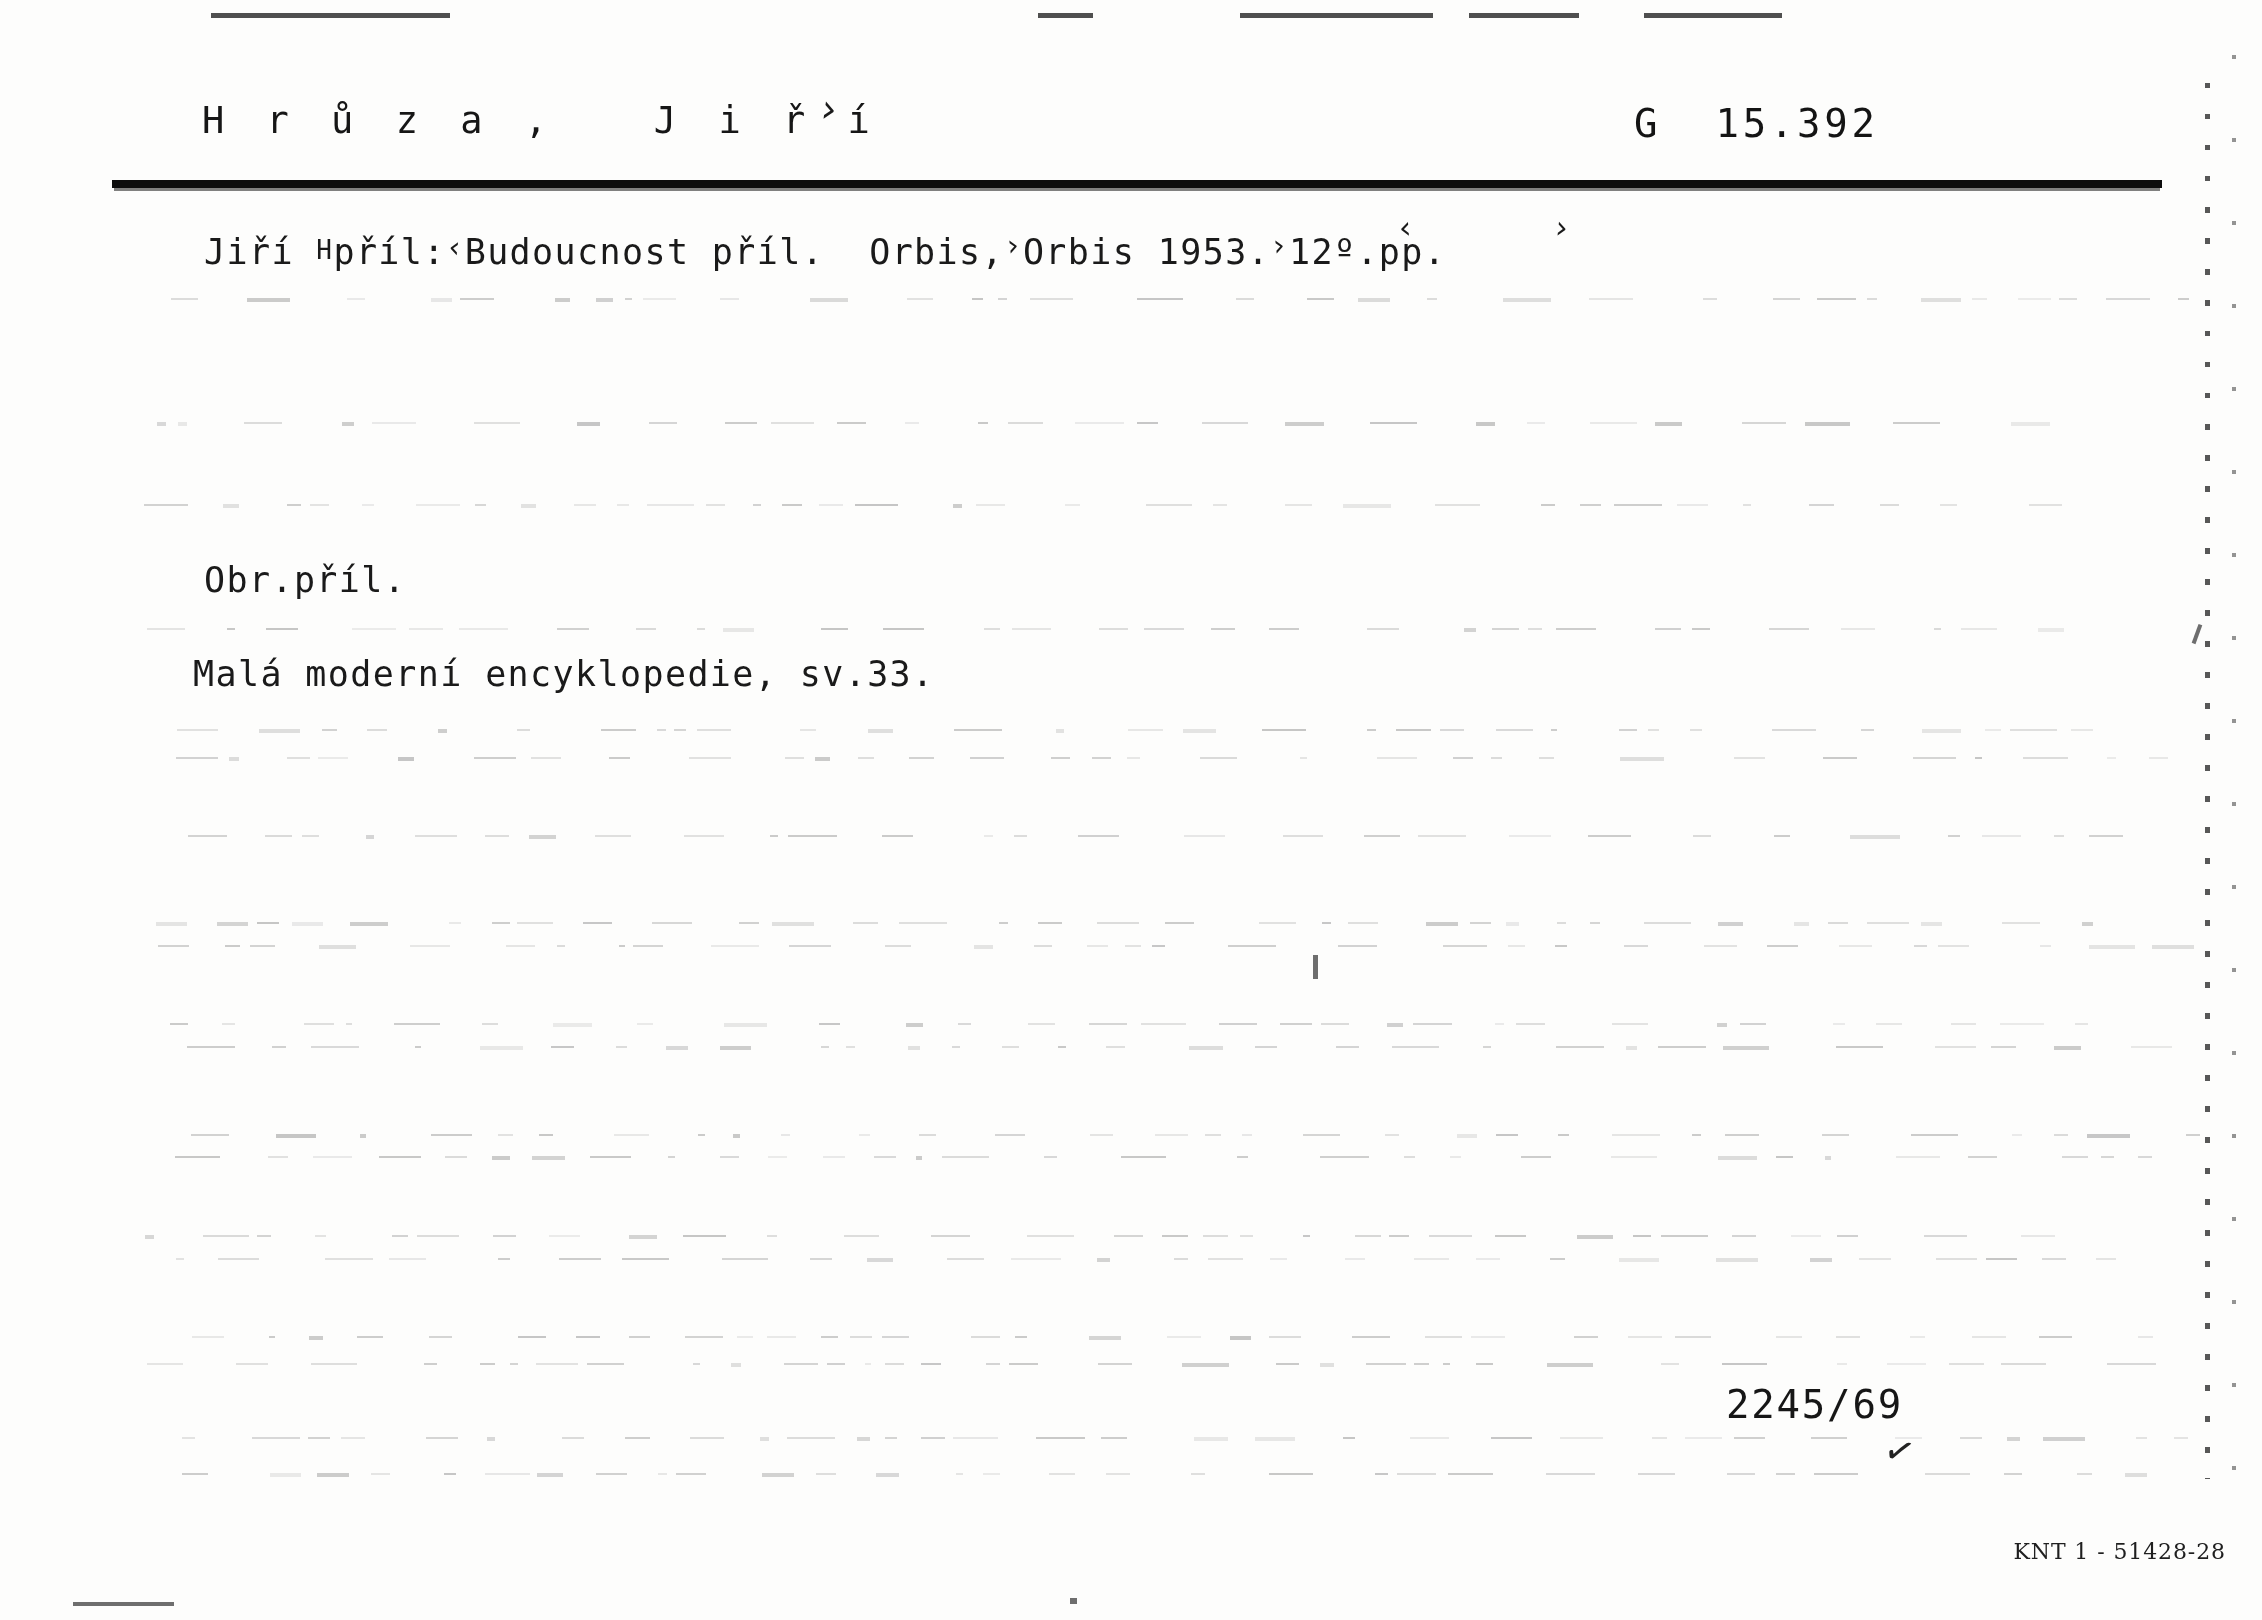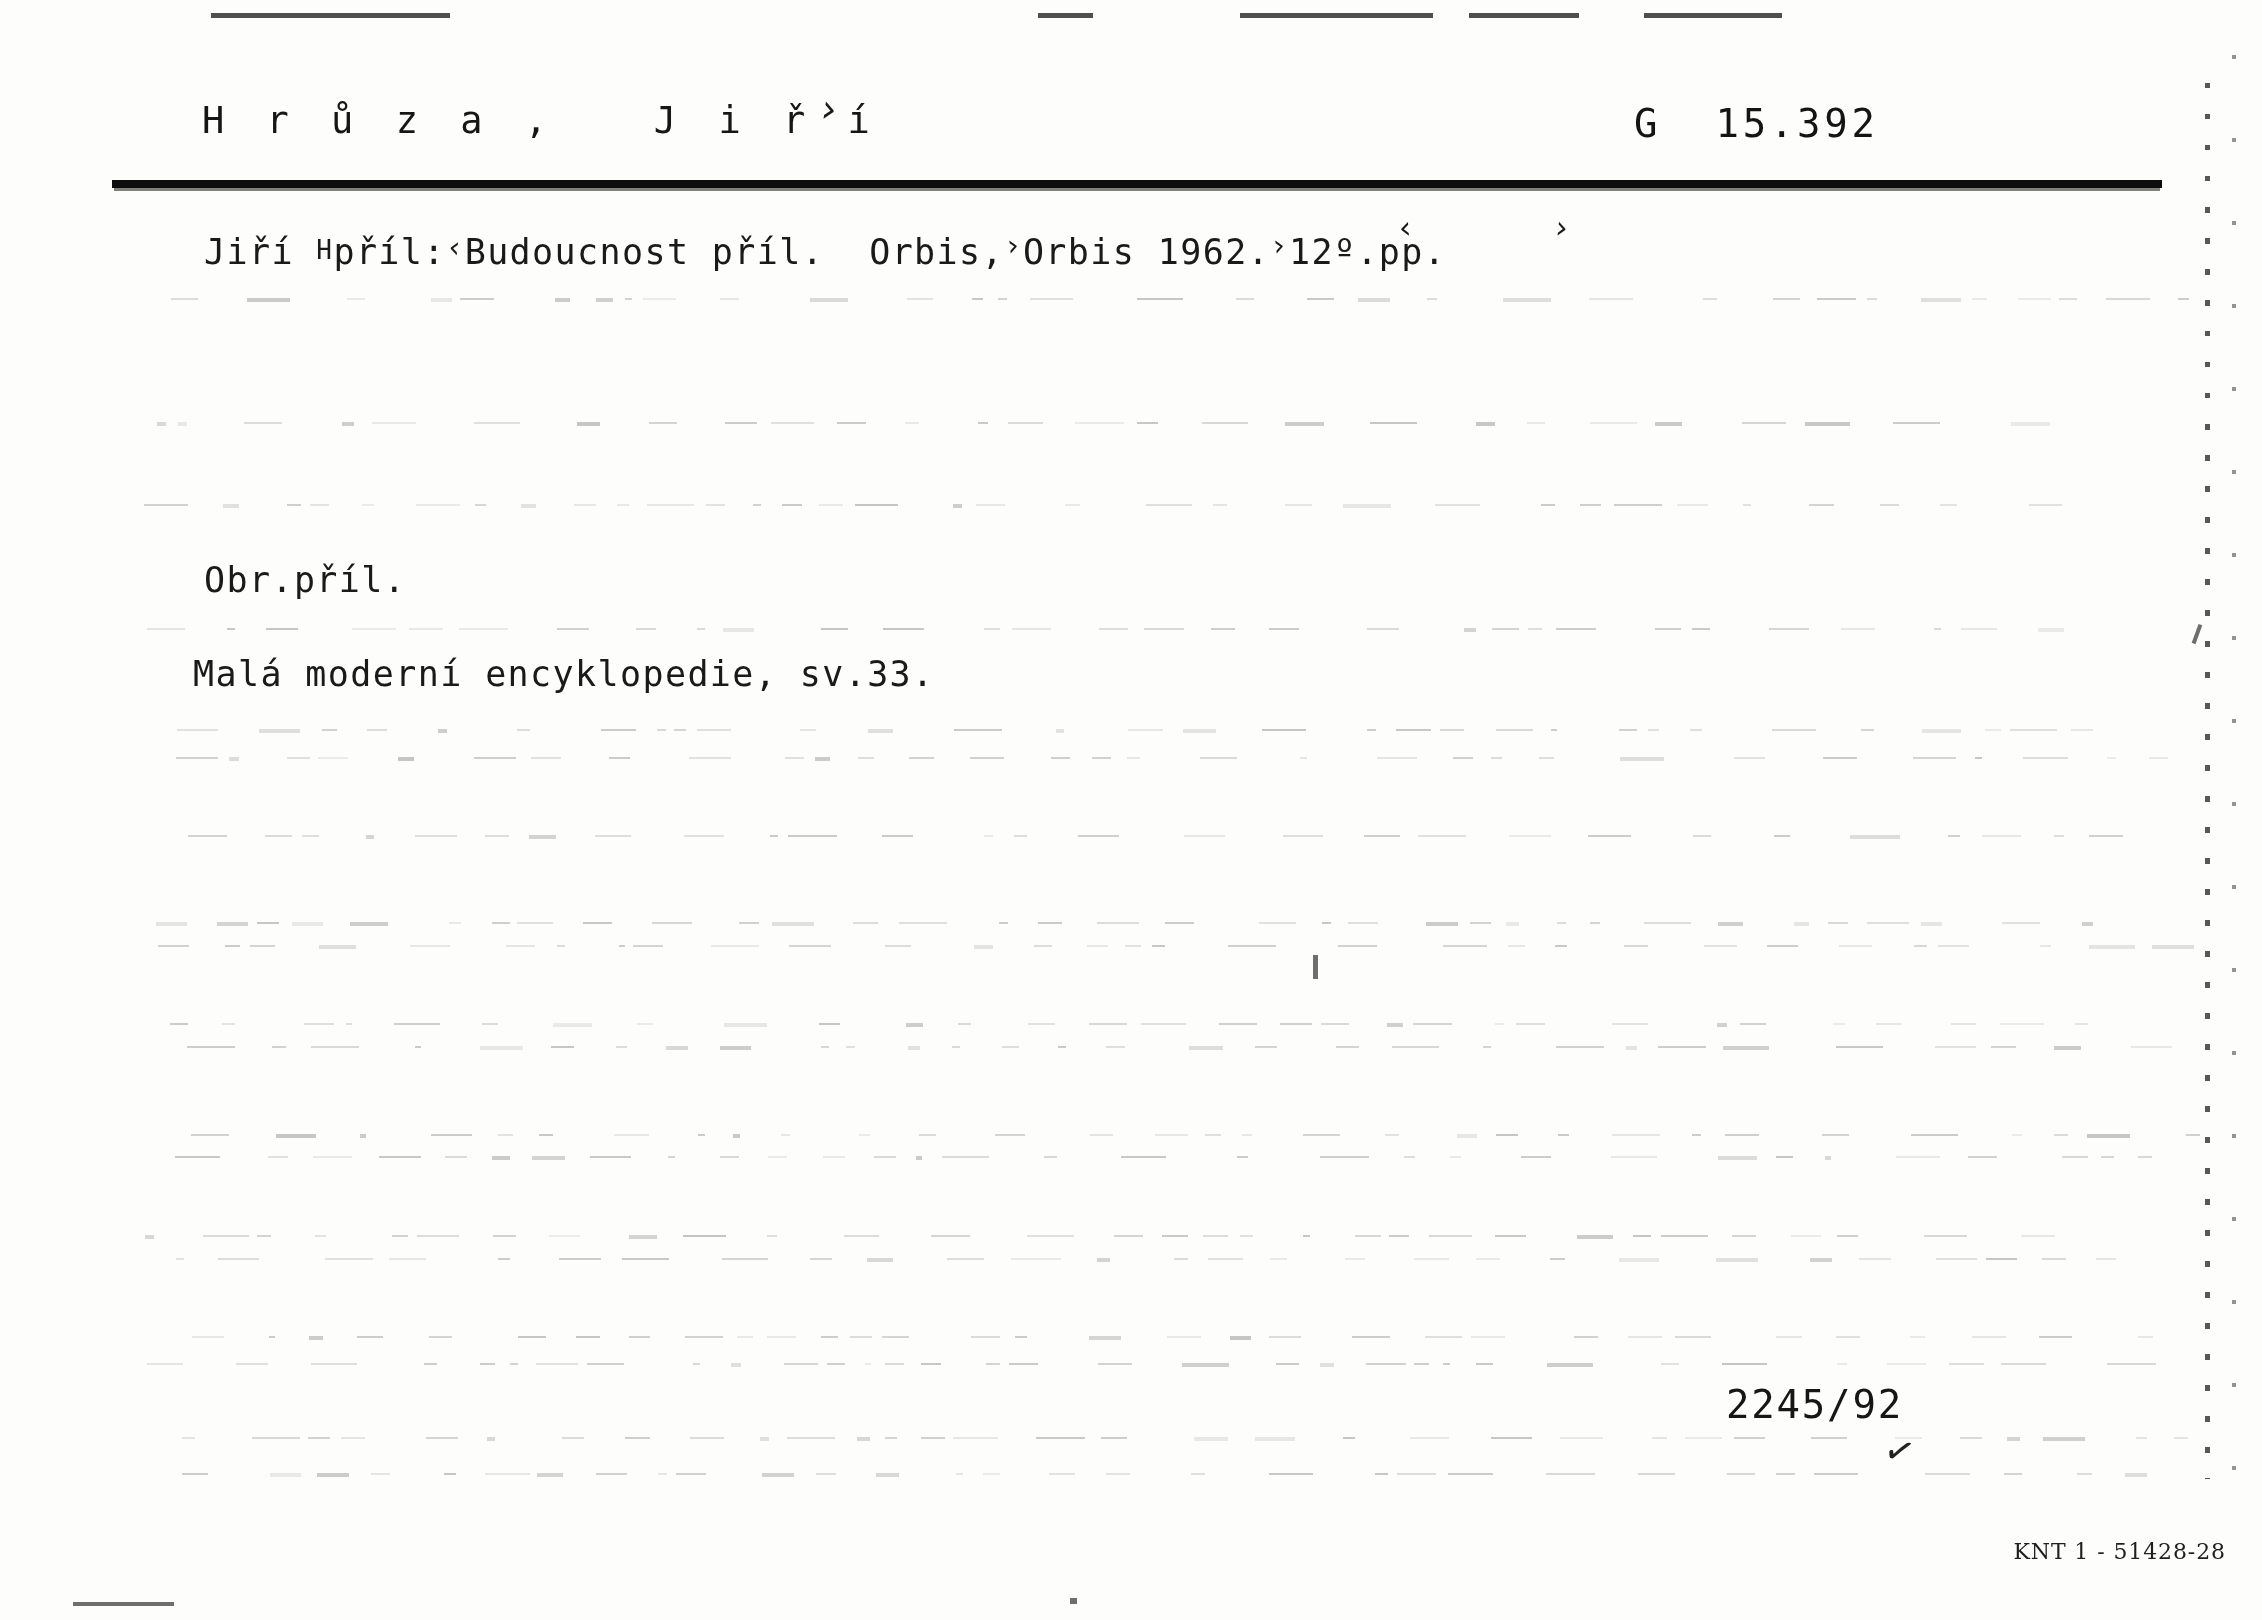--- a/index.html
+++ b/index.html
@@ -211,29 +211,29 @@
   <div class="top-tick" style="left:1644px; width:138px;"></div>
 
   <div class="header-row">
     <div class="author-heading">H r ů z a ,   J i ř í</div>
     <div class="caret-mark-1">›</div>
     <div class="shelfmark">G  15.392</div>
   </div>
 
   <div class="rule-thick"></div>
 
-  <div class="typed line-title"><span>Jiří </span><span class="sup-h">H</span><span>příl:</span><span class="caret-small">‹</span><span>Budoucnost příl.</span>  <span>Orbis,</span><span class="caret-up">›</span><span>Orbis 1962.</span><span class="caret-up">›</span><span>12º.pp.</span></div>
+  <div class="typed line-title"><span>Jiří </span><span class="sup-h">H</span><span>příl:</span><span class="caret-small">‹</span><span>Budoucnost příl.</span>  <span>Orbis,</span><span class="caret-up">›</span><span>Orbis 1953.</span><span class="caret-up">›</span><span>12º.pp.</span></div>
 
   <div class="typed" style="left:1396px; top:209px; font-size:31px; transform:rotate(-4deg);">‹</div>
   <div class="typed" style="left:1552px; top:209px; font-size:31px; transform:rotate(6deg);">›</div>
 
   <div class="typed line-obr">Obr.příl.</div>
   <div class="typed line-series">Malá moderní encyklopedie, sv.33.</div>
 
-  <div class="accession">2245/92</div>
+  <div class="accession">2245/69</div>
   <div class="checkmark">✓</div>
 
   <div class="footer-code">KNT 1 - 51428-28</div>
 
   <div class="edge-dots"></div>
   <div class="edge-dots-2"></div>
 
   <div class="stray" style="left:2195px; top:624px; width:3.7px; height:20px; transform:rotate(20deg);"></div>
   <div class="stray" style="left:1313px; top:955px; width:4.6px; height:24px;"></div>
   <div class="stray" style="left:73px; top:1602px; width:101px; height:3.7px;"></div>

